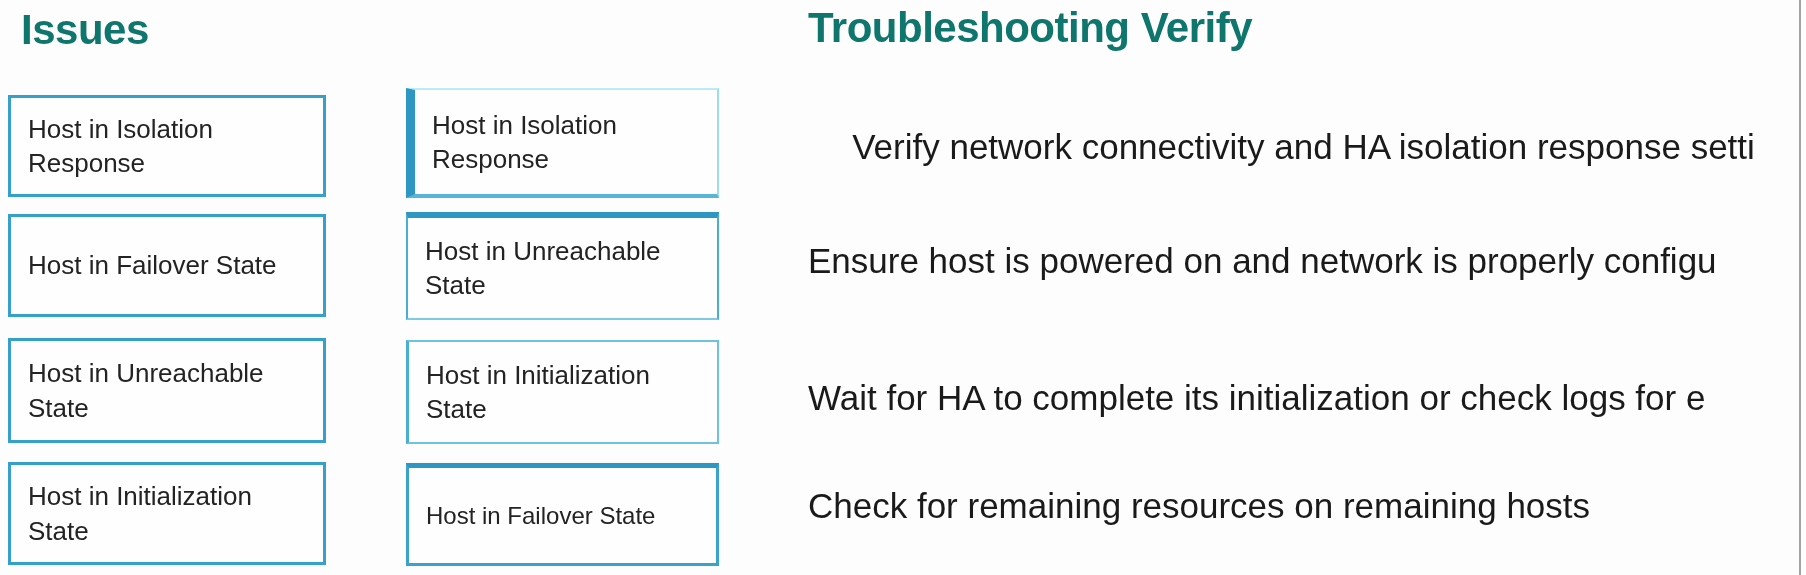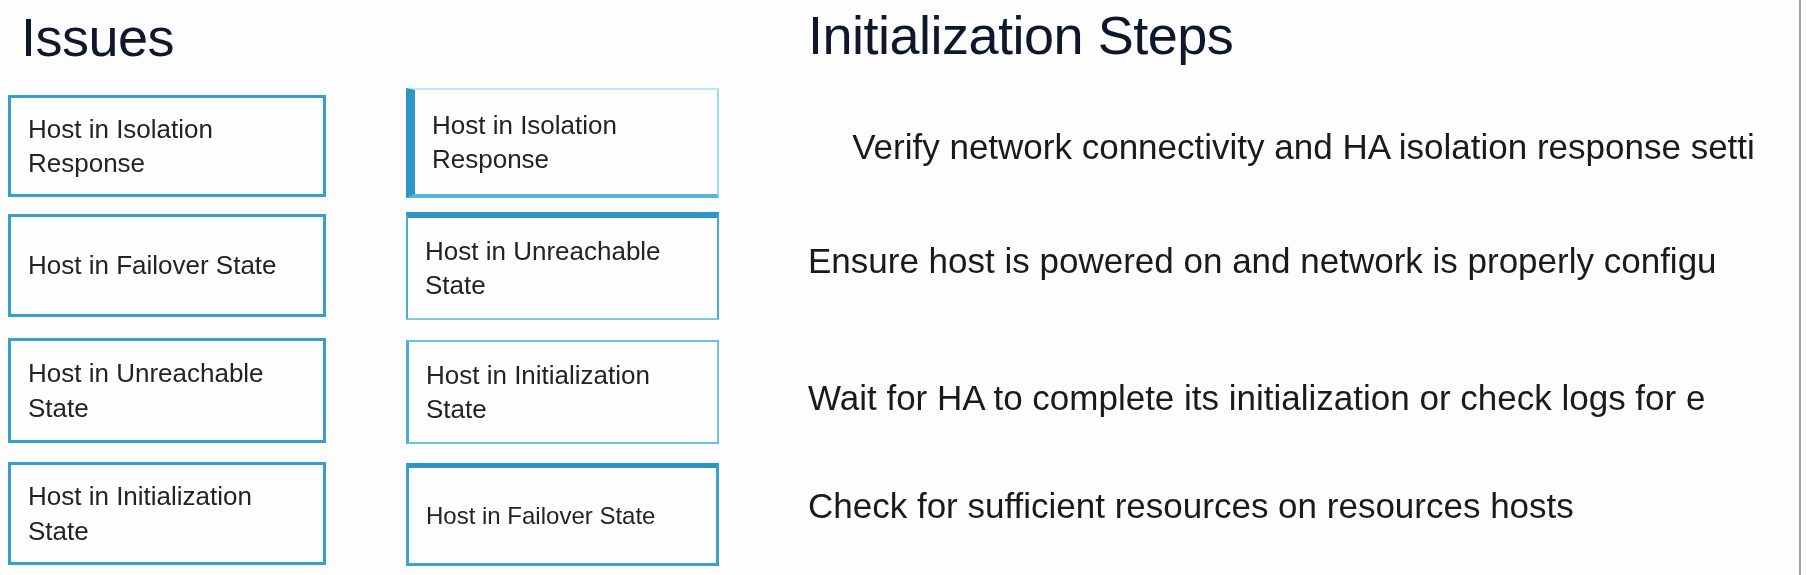--- a/index.html
+++ b/index.html
@@ -5,23 +5,23 @@
   * { margin: 0; padding: 0; box-sizing: border-box; }
   html, body { width: 1806px; height: 575px; overflow: hidden; }
   body {
     position: relative;
     background: #fdfdfd;
     font-family: "Liberation Sans", sans-serif;
     color: #1c1c1c;
   }
   .heading {
     position: absolute;
-    font-size: 54px;
-    font-weight: 400;
-    color: #0f172a;
+    font-size: 42px;
+    font-weight: 700;
+    color: #0f766e;
     letter-spacing: -0.5px;
     white-space: nowrap;
   }
   #issues-heading { left: 21px; top: 6px; }
   #steps-heading  { left: 808px; top: 4px; }
 
   .issue-box {
     position: absolute;
     left: 8px;
     width: 318px;
@@ -101,21 +101,21 @@
     width: 2px;
     height: 575px;
     background: #a3a3a3;
   }
 </style>
 </head>
 <body>
 
 <div class="heading" id="issues-heading">Issues</div>
 
-<div class="heading" id="steps-heading">Initialization Steps</div>
+<div class="heading" id="steps-heading">Troubleshooting Verify</div>
 
 <div class="issue-box" id="src-1">
   <span>Host in Isolation Response</span>
 </div>
 <div class="issue-box" id="src-2">
   <span>Host in Failover State</span>
 </div>
 <div class="issue-box" id="src-3">
   <span>Host in Unreachable State</span>
 </div>
@@ -132,15 +132,15 @@
 <div class="answer-box" id="ans-3">
   <span>Host in Initialization State</span>
 </div>
 <div class="answer-box" id="ans-4">
   <span>Host in Failover State</span>
 </div>
 
 <div class="step-text" id="step-1">Verify network connectivity and HA isolation response setti</div>
 <div class="step-text" id="step-2">Ensure host is powered on and network is properly configu</div>
 <div class="step-text" id="step-3">Wait for HA to complete its initialization or check logs for e</div>
-<div class="step-text" id="step-4">Check for sufficient resources on resources hosts</div>
+<div class="step-text" id="step-4">Check for remaining resources on remaining hosts</div>
 
 <div class="divider-v"></div>
 
 </body></html>

